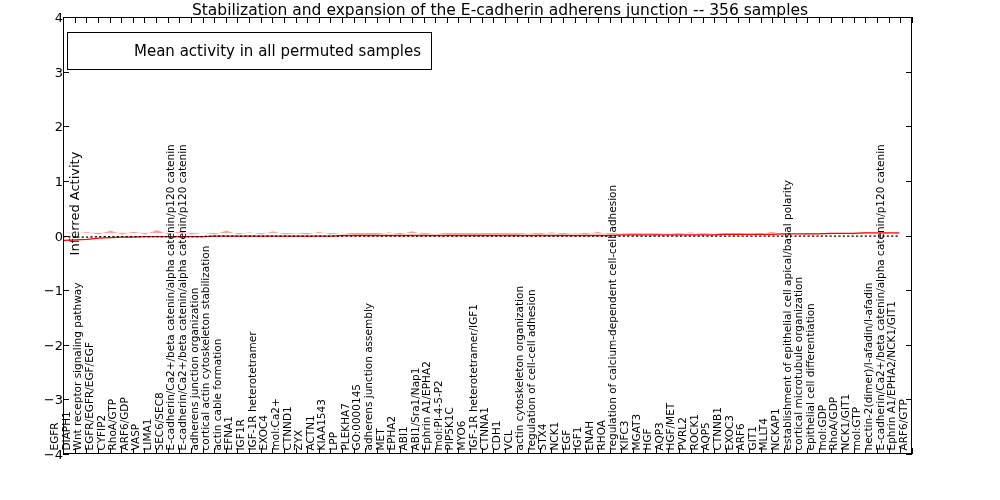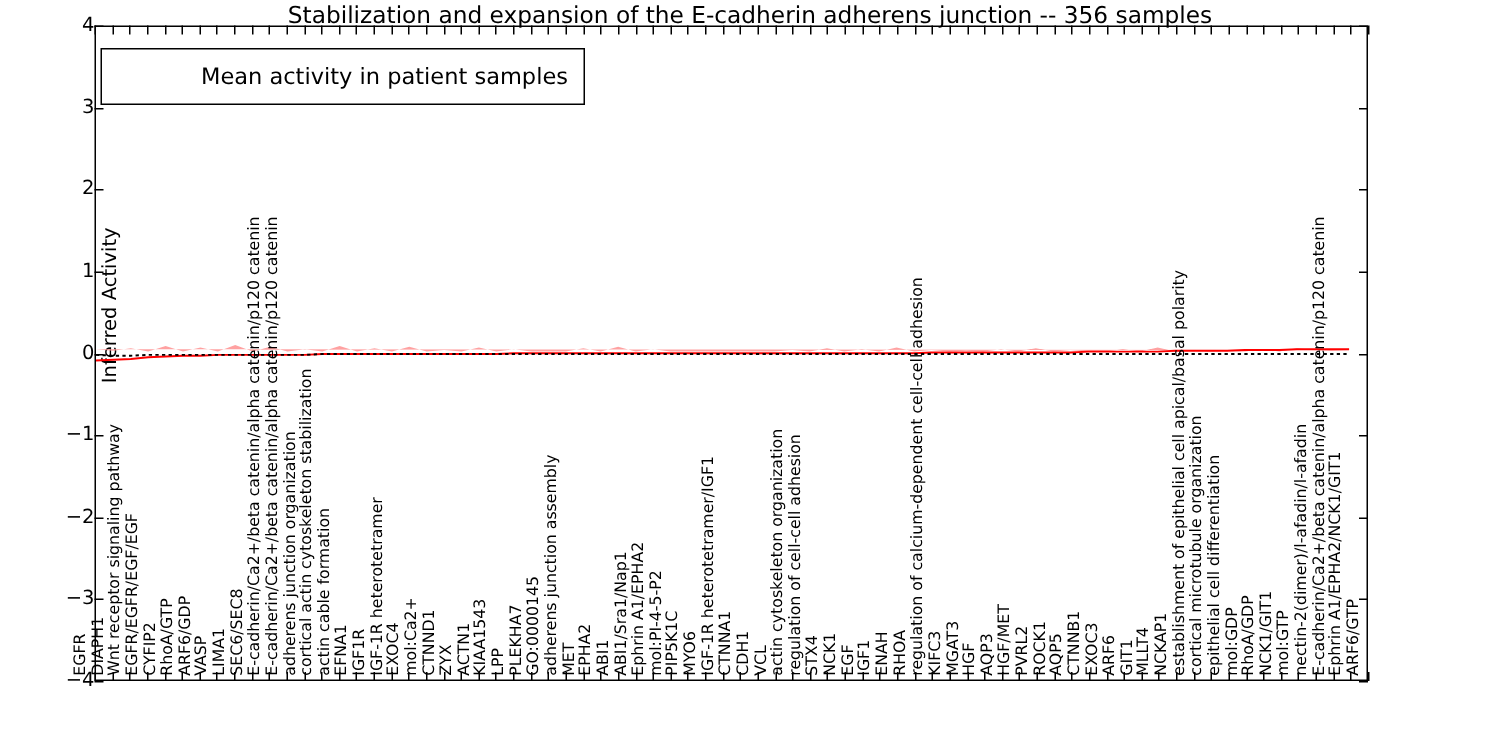--- a/index.html
+++ b/index.html
@@ -341,19 +341,19 @@
       <div class="xcat" style="left: 798.479px; bottom: 4px;">mol:GTP</div>
       <div class="xcat" style="left: 810.11px; bottom: 4px;">nectin-2(dimer)/l-afadin/l-afadin</div>
       <div class="xcat" style="left: 821.74px; bottom: 4px;">E-cadherin/Ca2+/beta catenin/alpha catenin/p120 catenin</div>
       <div class="xcat" style="left: 833.37px; bottom: 4px;">Ephrin A1/EPHA2/NCK1/GIT1</div>
       <div class="xcat" style="left: 845px; bottom: 4px;">ARF6/GTP</div>
     </div>
 
   <div id="legend">
     <div class="legend-row">
       <svg class="legend-swatch" height="2" width="44">
-        <line x1="0" y1="1" x2="44" y2="1" stroke="#ff0000" stroke-width="1.4"></line>
+        <line x1="0" y1="1" x2="44" y2="1" stroke="#000000" stroke-width="1.4"></line>
       </svg>
-      <span class="legend-text">Mean activity in patient samples</span>
+      <span class="legend-text">Mean activity in all permuted samples</span>
     </div>
   </div>
 
 </div>
 
 </body></html>

